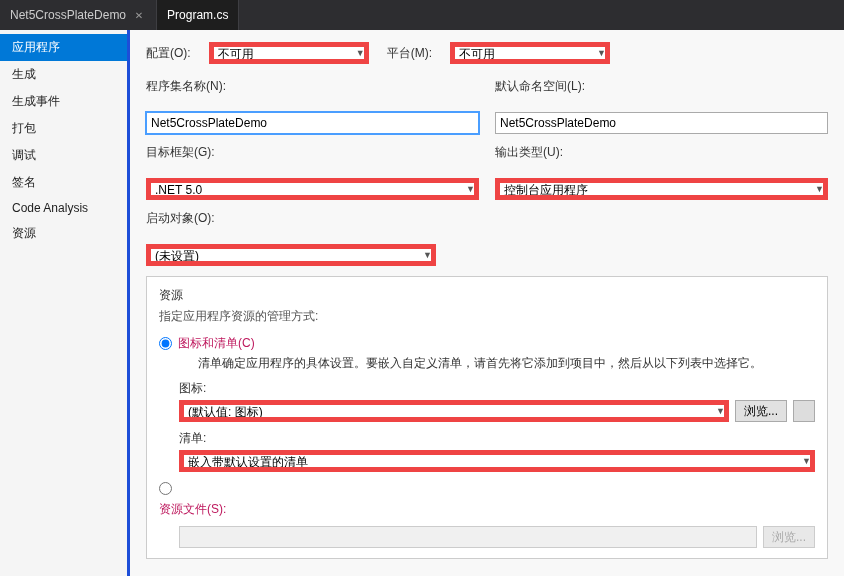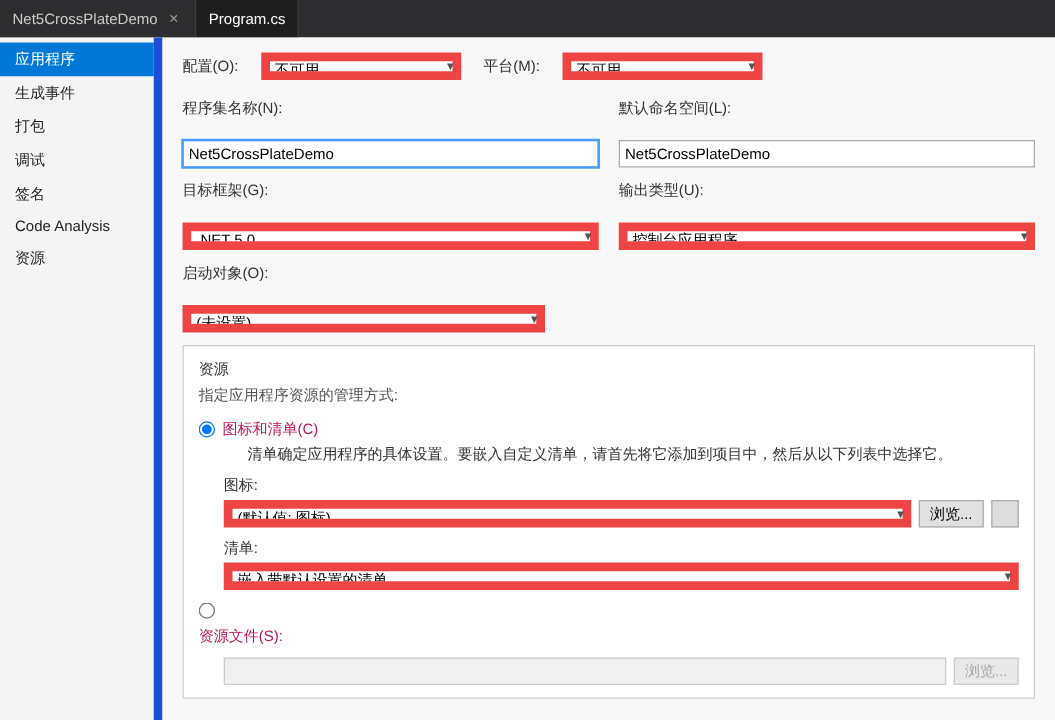--- a/index.html
+++ b/index.html
@@ -56,21 +56,21 @@
     
     .main-layout {
       display: flex;
       height: calc(576px - 30px);
     }
 
     
     .sidebar {
       width: 130px;
       background: #f5f5f5;
-      border-right: 7px solid #1d4ed8;
+      border-right: 3px solid #1d4ed8;
       padding-top: 4px;
     }
     .sidebar-item {
       padding: 5px 12px;
       font-size: 12px;
       color: #1e1e1e;
       cursor: pointer;
       white-space: nowrap;
     }
     .sidebar-item.active {
@@ -132,21 +132,21 @@
     }
     .select-wrapper {
       position: relative;
       display: flex;
       align-items: center;
     }
     .select-wrapper select {
       width: 100%;
       height: 22px;
       font-size: 12px;
-      border: 7px solid #ef4444;
+      border: 5px solid #ef4444;
       padding: 0 20px 0 4px;
       background: #fff;
       appearance: none;
       -webkit-appearance: none;
     }
     .select-arrow {
       position: absolute;
       right: 4px;
       pointer-events: none;
       font-size: 9px;
@@ -272,20 +272,23 @@
       <span>Program.cs</span>
     </div>
   </div>
 </div>
 
 <div class="main-layout">
 
   <div class="sidebar">
     <div class="sidebar-item active">
       <span>应用程序</span>
+    </div>
+    <div class="sidebar-item">
+      <span>生成</span>
     </div>
     <div class="sidebar-item">
       <span>生成事件</span>
     </div>
     <div class="sidebar-item">
       <span>打包</span>
     </div>
     <div class="sidebar-item">
       <span>调试</span>
     </div>

